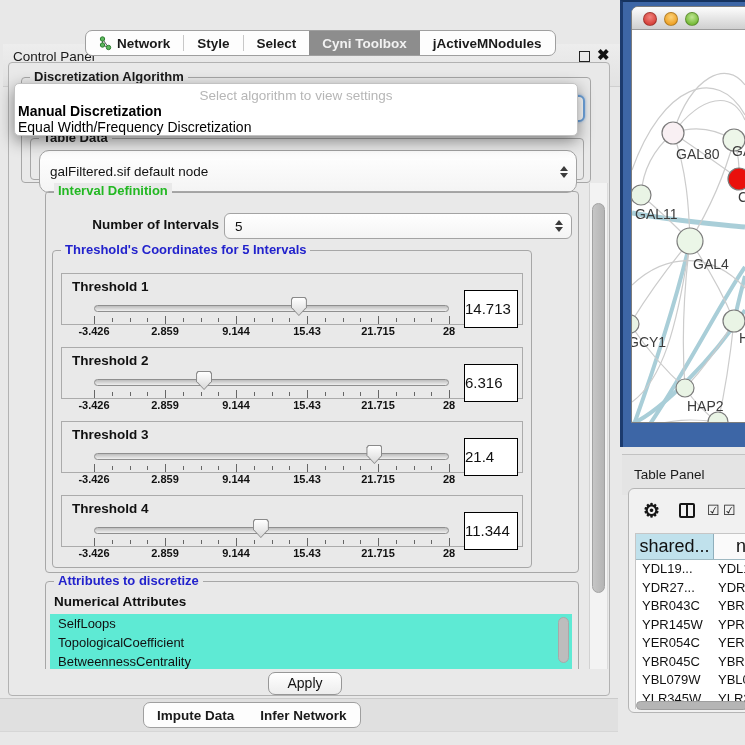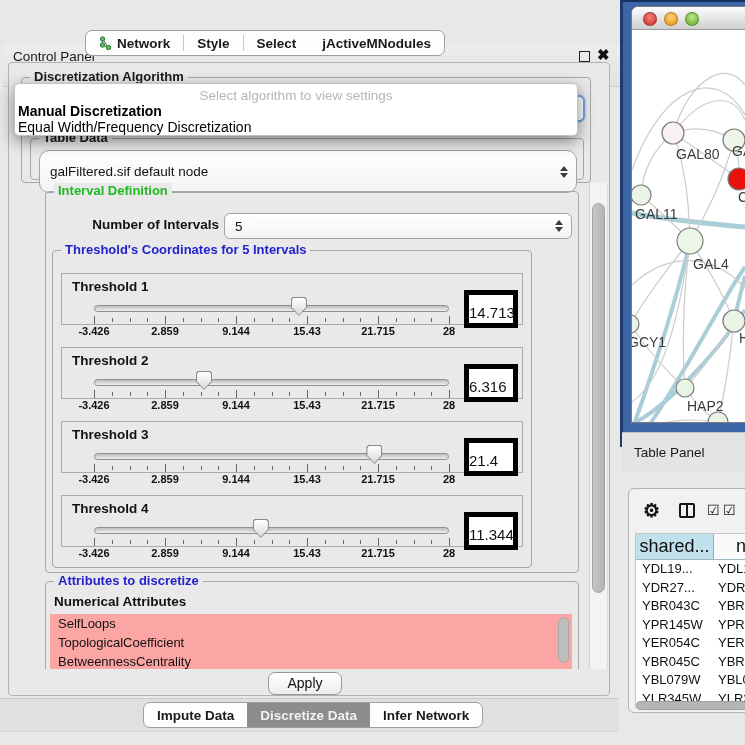--- a/index.html
+++ b/index.html
@@ -53,37 +53,37 @@
   .thr-box { position:absolute; left:8px; width:462px; height:52px; border:1px solid #ababab; background:#e9e9e9; }
   .thr-label { position:absolute; left:10px; top:5px; font-size:13.5px; font-weight:bold; }
   .thr-track { position:absolute; left:32px; top:31px; width:355px; height:7px; border:1px solid #8f8f8f; border-radius:4px; background:linear-gradient(#bdbdbd,#efefef); }
   .thr-handle { position:absolute; top:23px; width:16px; height:19px; clip-path:polygon(10% 0,90% 0,100% 12%,100% 55%,50% 100%,0 55%,0 12%); background:#8a8a8a; }
   .thr-handle .in { position:absolute; left:1px; top:1px; right:1px; bottom:1px; clip-path:polygon(10% 0,90% 0,100% 12%,100% 55%,50% 100%,0 55%,0 12%); background:linear-gradient(#ffffff,#d9d9d9); }
   .ticks { position:absolute; left:32px; top:42px; width:355px; height:9px; }
   .tick { position:absolute; top:0; width:1px; background:#666; }
   .tick.minor { height:4px; top:2px; }
   .tick.major { height:8px; }
   .tick-lab { position:absolute; top:51px; transform:translateX(-50%); font-size:11px; font-weight:bold; color:#111; white-space:nowrap; }
-  .thr-value { position:absolute; left:402px; top:16px; width:54px; height:38px; background:#fff; border:5px solid #000000; font-size:15px; text-align:right; line-height:36px; padding-right:24px; }
-
-  
-  #attr-list { position:absolute; left:4px; top:32px; width:522px; height:80px; background:#fca5a5; }
+  .thr-value { position:absolute; left:402px; top:16px; width:54px; height:38px; background:#fff; border:1px solid #000000; font-size:15px; text-align:right; line-height:36px; padding-right:24px; }
+
+  
+  #attr-list { position:absolute; left:4px; top:32px; width:522px; height:80px; background:#5eead4; }
   .attr-item { font-size:13px; line-height:19px; padding-left:8px; }
   #attr-thumb { position:absolute; right:3px; top:3px; width:11px; height:46px; background:#bdbdbd; border:1px solid #a8a8a8; border-radius:6px; }
 
   #apply-btn { left:259px; top:609px; width:74px; height:23px; background:linear-gradient(#ffffff,#ededed); border:1px solid #979797; border-radius:7px; font-size:14px; text-align:center; line-height:21px; }
 
   
   #desktop { left:620px; top:0; width:125px; height:447px; background:#3d66a6; border-left:3px solid #1c3b6e; border-top:2px solid #16335f; }
   #net-window { position:absolute; left:8px; top:4px; width:120px; height:417px; border:1px solid #7d7d7d; border-radius:7px 0 0 0; overflow:hidden; background:#fff; }
   #net-titlebar { position:absolute; left:0; top:0; width:100%; height:23px; background:linear-gradient(#fdfdfd,#cfcfcf); border-bottom:1px solid #9b9b9b; }
   .light { position:absolute; top:4.5px; width:14px; height:14px; border-radius:50%; }
   #net-canvas { position:absolute; left:0; top:23px; width:120px; height:394px; background:#fff; }
 
-  #tp-header { left:622px; top:432px; width:123px; height:41px; background:#e4e4e4; border-top:1px solid #c2c2c2; }
+  #tp-header { left:622px; top:454px; width:123px; height:41px; background:#e4e4e4; border-top:1px solid #c2c2c2; }
   #tp-title { left:12px; top:12px; font-size:13.5px; color:#1a1a1a; }
   #table-window { left:628px; top:488px; width:130px; height:225px; background:#f1f1f1; border:1px solid #b5b5b5; border-radius:6px; }
   #tp-toolbar .icon { position:absolute; color:#161616; }
   #gear-ic { left:14px; top:10px; font-size:19px; font-weight:bold; }
   #split-ic { left:50px; top:14px; width:16px; height:15px; border:2px solid #161616; border-radius:2px; }
   #split-ic i { position:absolute; left:5px; top:0; width:2px; height:11px; background:#161616; display:block; }
   .chk-ic { font-size:14px; top:13px; }
   #tp-table { position:absolute; left:6px; top:44px; width:122px; height:176px; background:#fff; border:1px solid #c6c6c6; border-bottom:none; overflow:hidden; }
   .tp-hrow { display:flex; height:26px; border-bottom:1px solid #9fb9c2; }
   .tp-hcell { font-size:18px; line-height:25px; }
@@ -118,20 +118,23 @@
       </svg>
       <span>Network</span>
     </div>
     <span class="segsep"></span>
     <div class="seg">
       <span>Style</span>
     </div>
     <span class="segsep"></span>
     <div class="seg">
       <span>Select</span>
+    </div>
+    <div class="seg sel">
+      <span>Cyni Toolbox</span>
     </div>
     <div class="seg">
       <span>jActiveMNodules</span>
     </div>
   </div>
 
 <div class="abs" id="main-panel">
 
   <div class="tgroup" id="disc-group" style="left:12px; top:14px; width:570px; height:106px;">
     <span class="tlabel dark">Discretization Algorithm</span>
@@ -346,23 +349,20 @@
     <div class="thumb"></div>
   </div>
 
   <div class="abs" id="apply-btn">Apply</div>
 </div>
 
 <div class="abs" id="bottom-bar"></div>
 <div class="abs segbar" id="bottom-tabs">
     <div class="seg">
       <span>Impute Data</span>
-    </div>
-    <div class="seg sel">
-      <span>Discretize Data</span>
     </div>
     <div class="seg">
       <span>Infer Network</span>
     </div>
   </div>
 
 <div class="abs" id="desktop">
   <div id="net-window">
     <div id="net-titlebar">
       <div class="light" id="light-close" style="left: 11px; background: radial-gradient(circle at 50% 35%, rgb(241, 131, 125) 0%, rgb(216, 68, 61) 70%); border: 1px solid rgba(0, 0, 0, 0.25);"></div>

